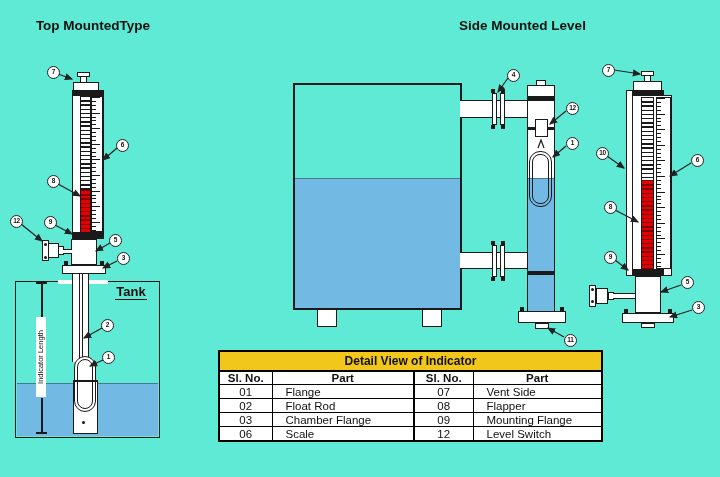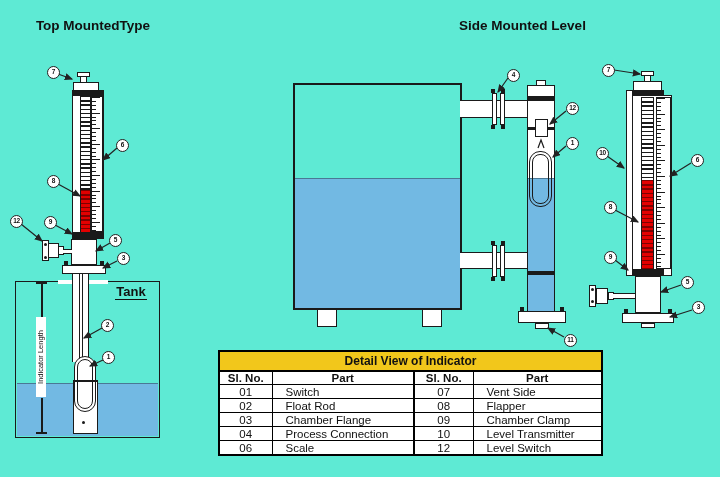--- a/index.html
+++ b/index.html
@@ -222,41 +222,35 @@
         <tr class="t-head" id="table-head">
             <th class="col-no">Sl. No.</th>
             <th class="col-part">Part</th>
             <th class="col-no">Sl. No.</th>
             <th class="col-part">Part</th>
           </tr>
       </thead>
       <tbody id="table-body">
           <tr>
             <td class="col-no">01</td>
-            <td class="col-part">Switch</td>
+            <td class="col-part">Flange</td>
             <td class="col-no">07</td>
             <td class="col-part">Vent Side</td>
           </tr>
           <tr>
             <td class="col-no">02</td>
             <td class="col-part">Float Rod</td>
             <td class="col-no">08</td>
             <td class="col-part">Flapper</td>
           </tr>
           <tr>
             <td class="col-no">03</td>
             <td class="col-part">Chamber Flange</td>
             <td class="col-no">09</td>
-            <td class="col-part">Chamber Clamp</td>
-          </tr>
-          <tr>
-            <td class="col-no">04</td>
-            <td class="col-part">Process Connection</td>
-            <td class="col-no">10</td>
-            <td class="col-part">Level Transmitter</td>
+            <td class="col-part">Mounting Flange</td>
           </tr>
           <tr>
             <td class="col-no">06</td>
             <td class="col-part">Scale</td>
             <td class="col-no">12</td>
             <td class="col-part">Level Switch</td>
           </tr>
         </tbody>
     </table>
   </div>

